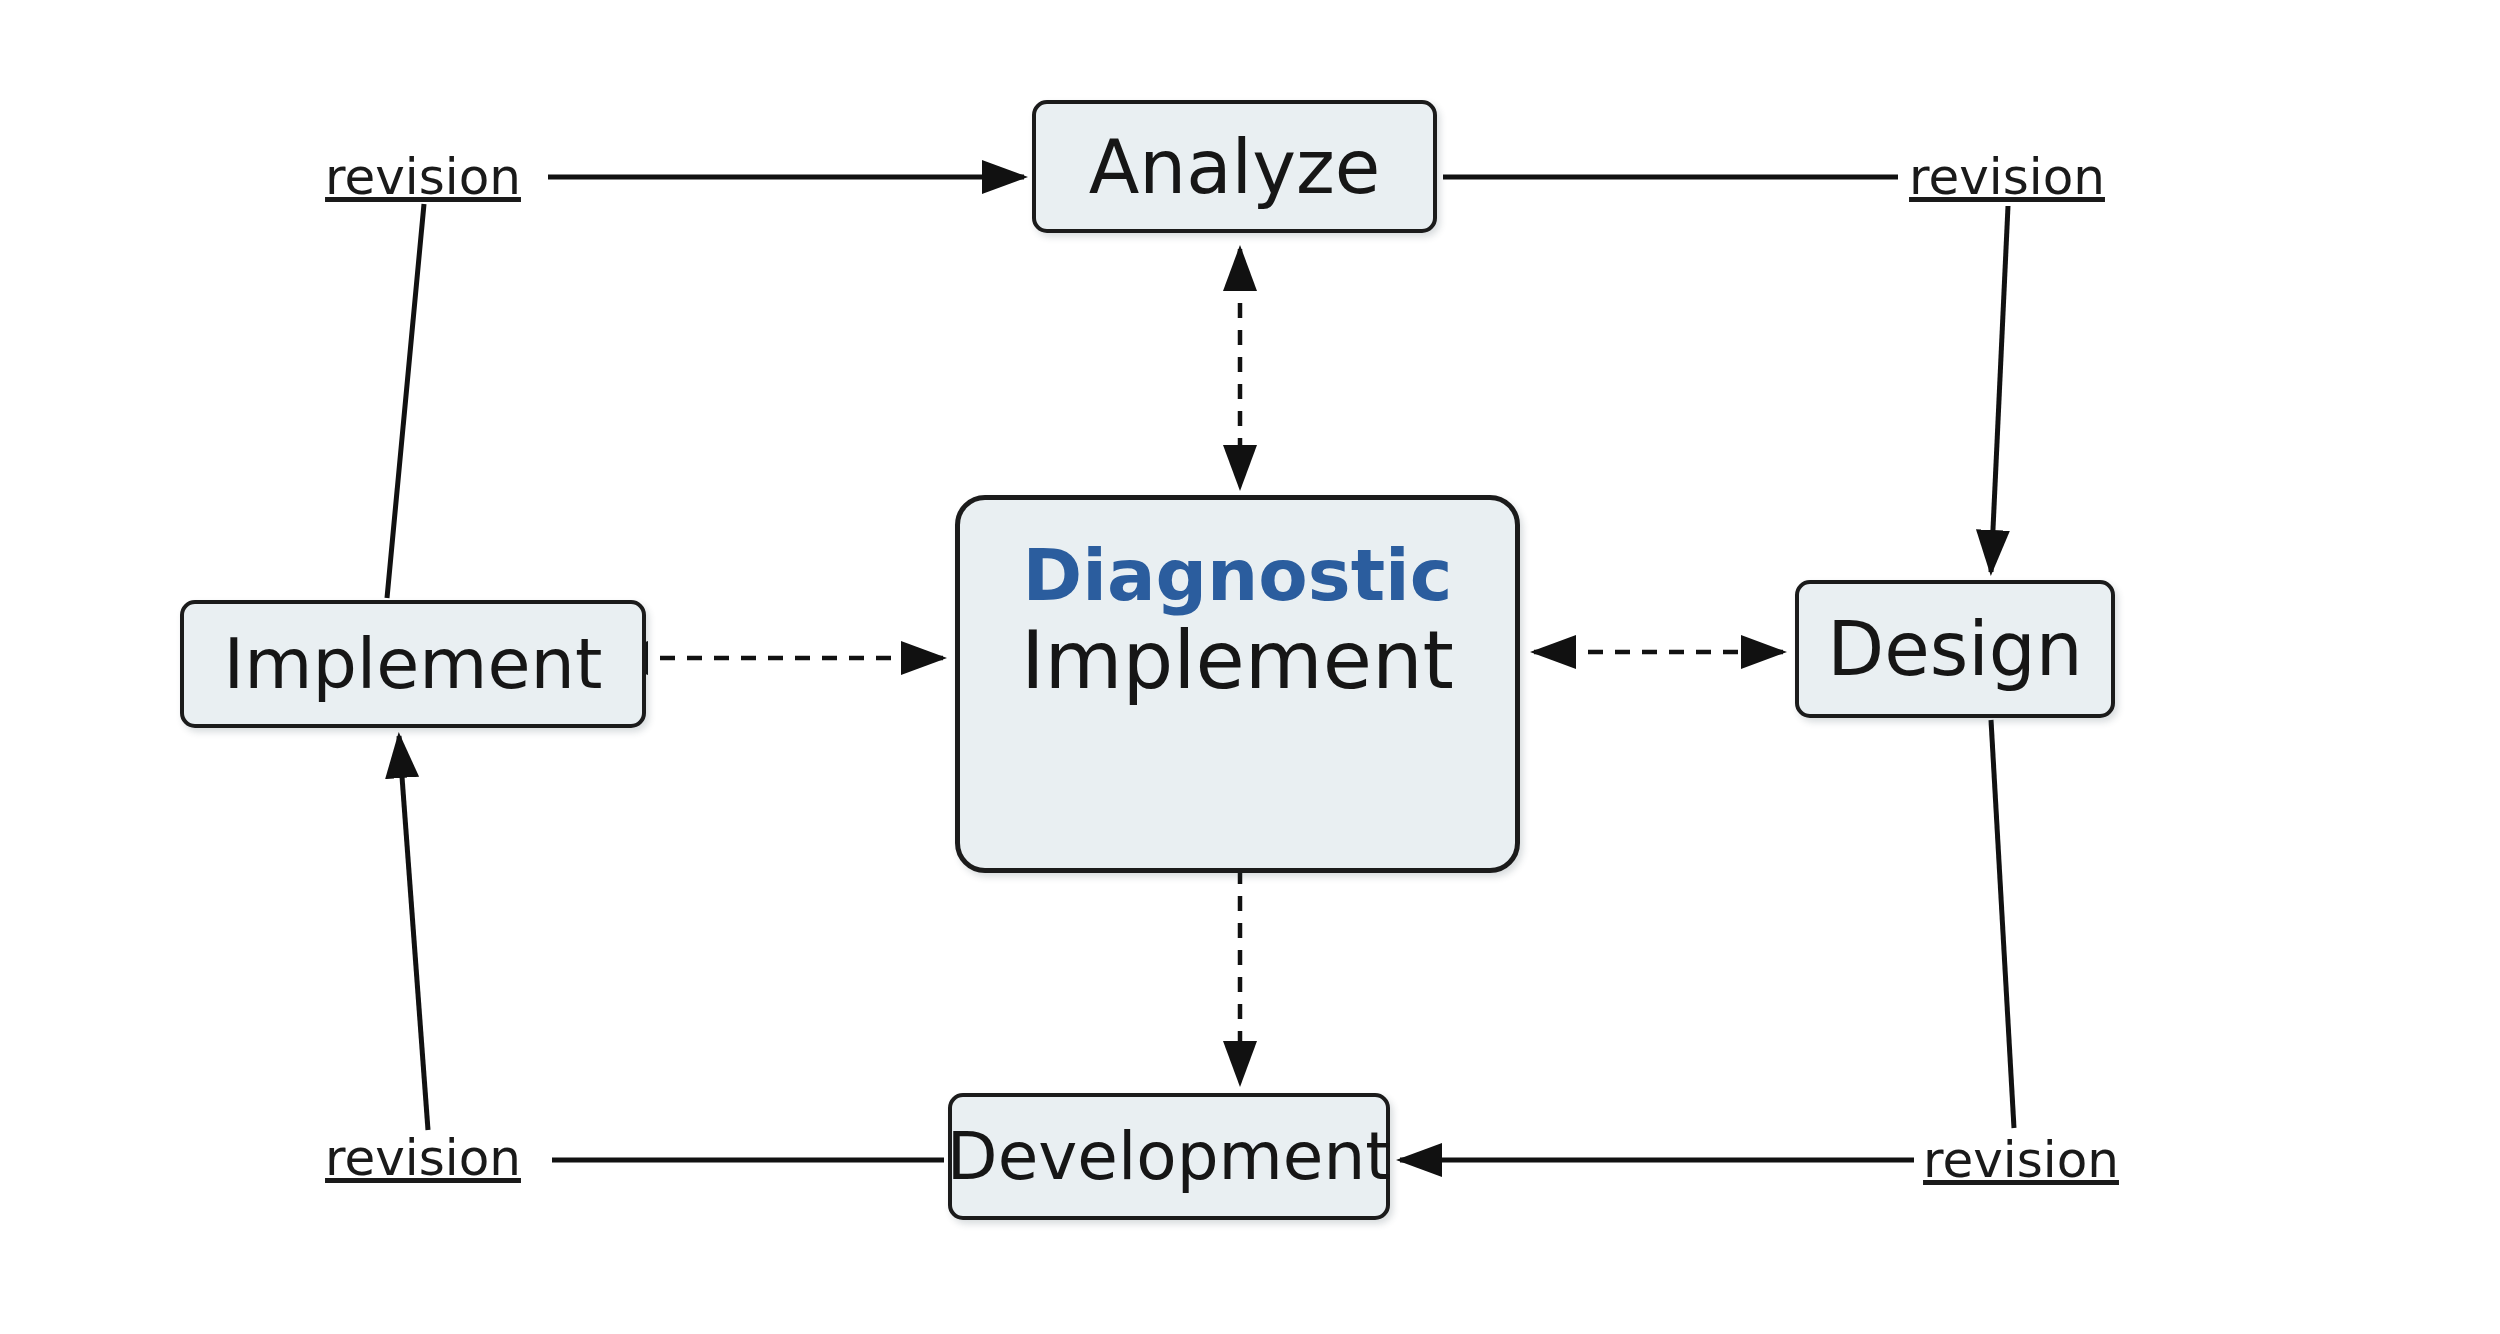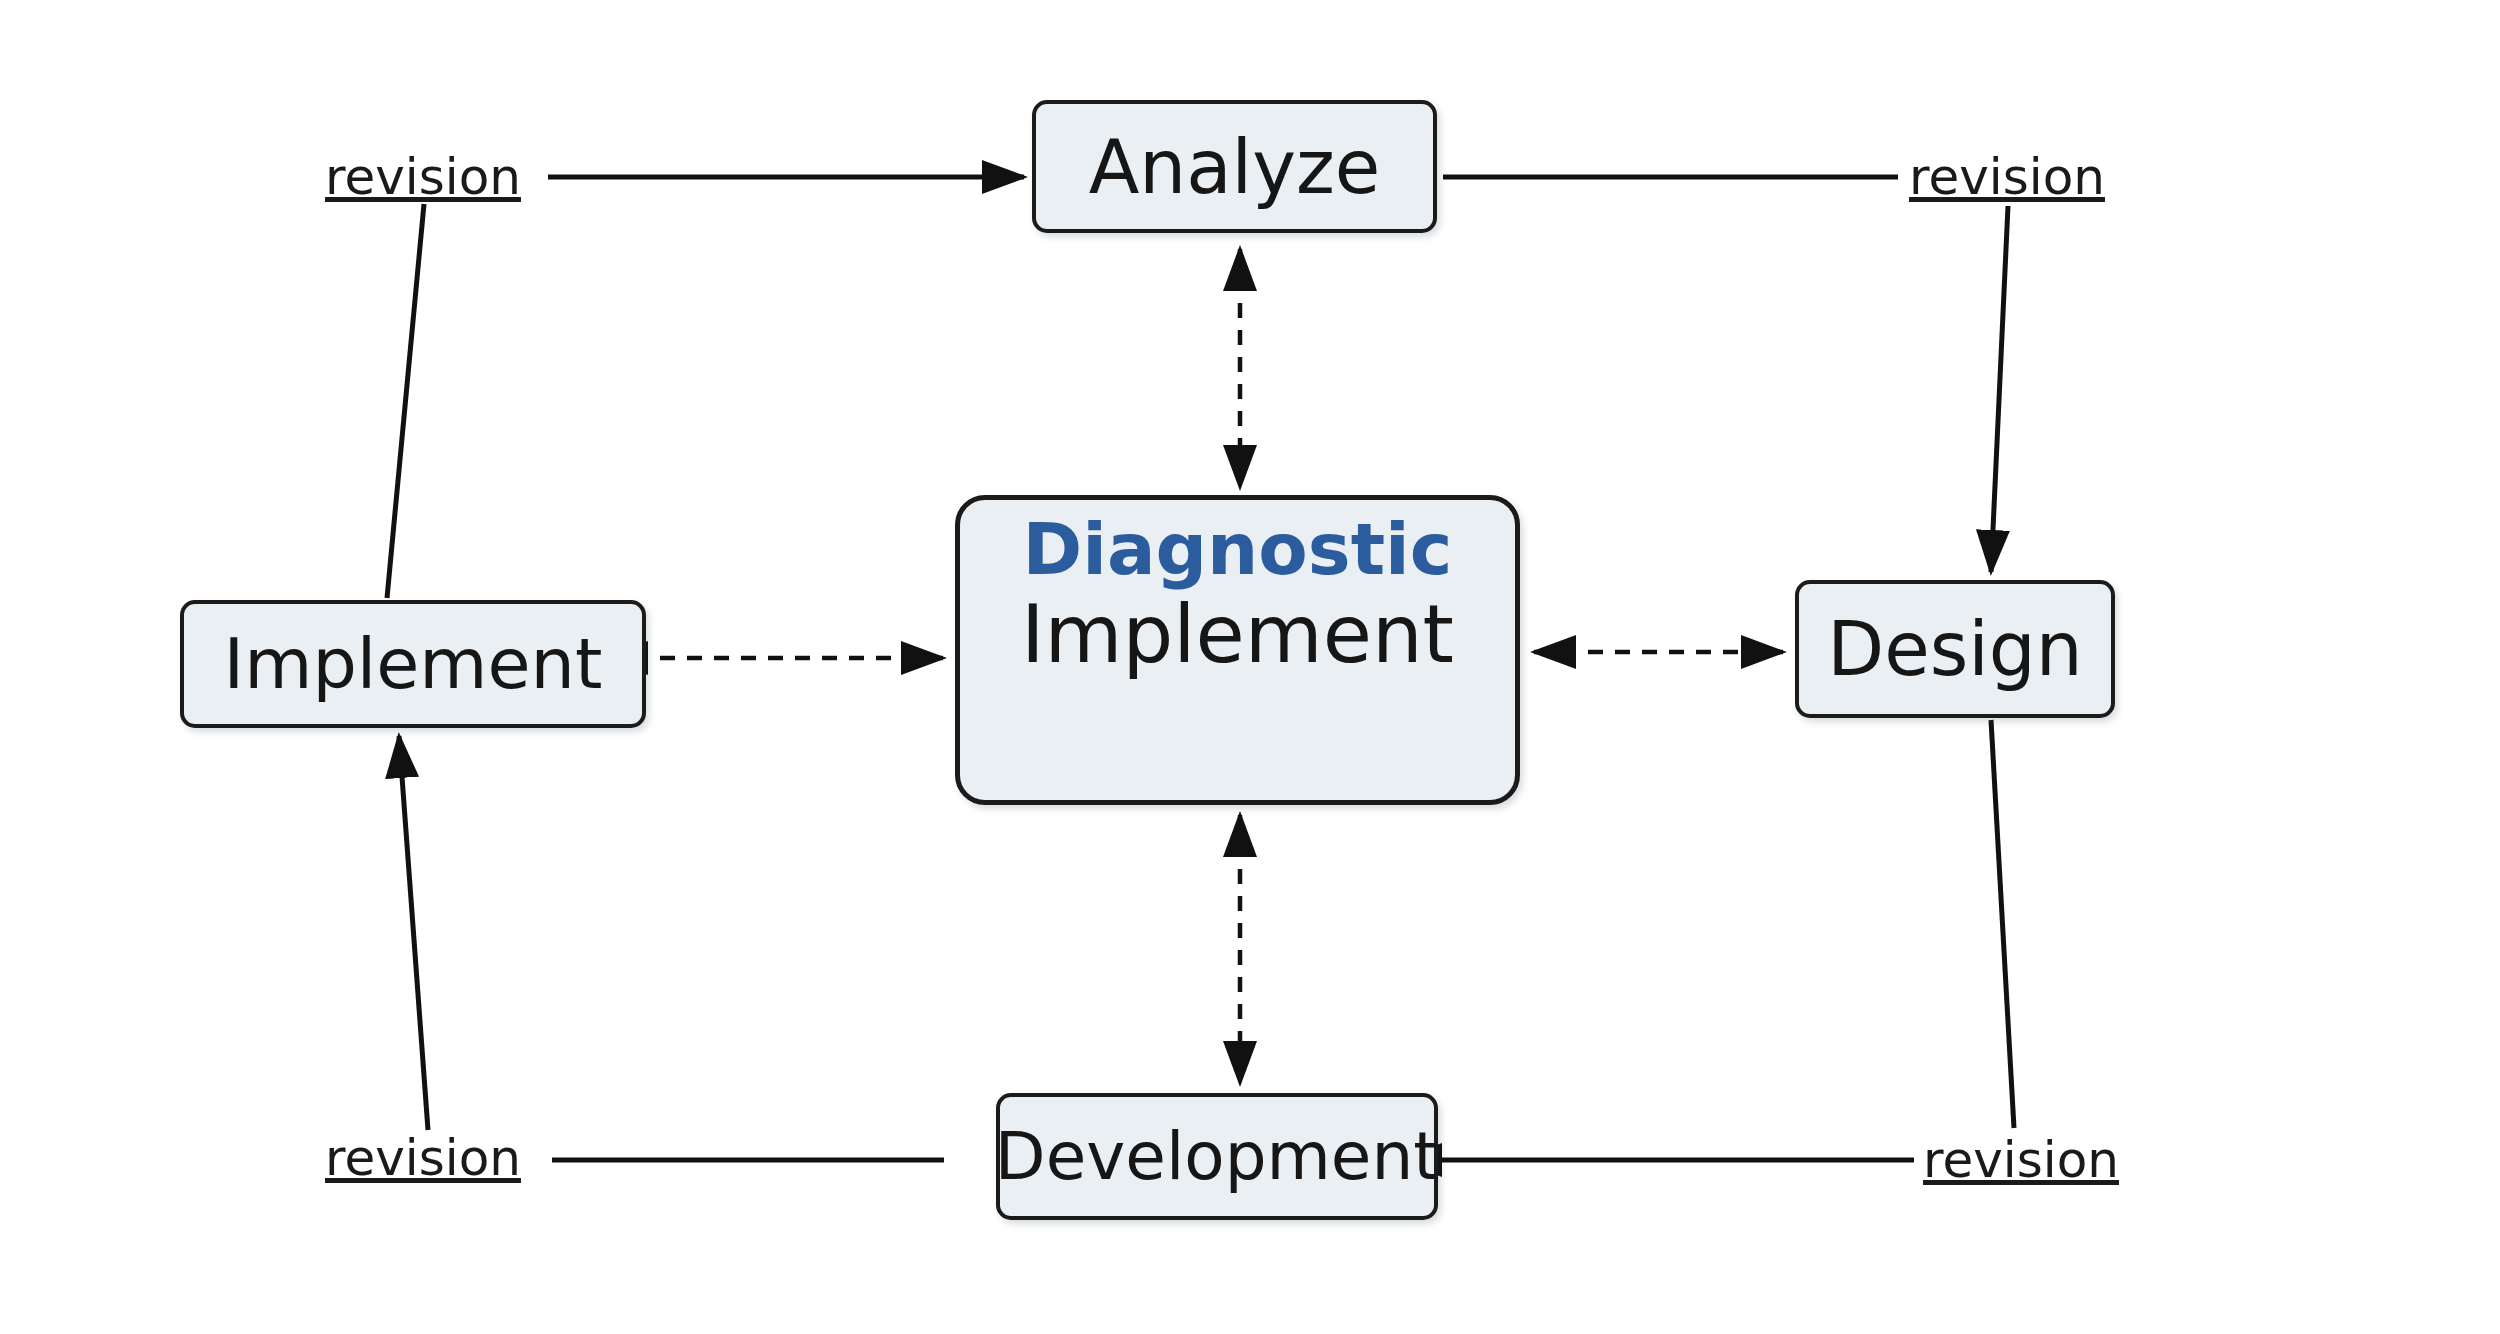--- a/index.html
+++ b/index.html
@@ -30,28 +30,28 @@
     display: flex;
     align-items: center;
     justify-content: center;
     color: #161616;
     box-shadow: 3px 4px 7px rgba(40,60,70,0.18);
     white-space: nowrap;
   }
   #node-analyze     { left: 1032px; top: 100px;  width: 405px; height: 133px; font-size: 74px; }
   #node-implement   { left: 180px;  top: 600px;  width: 466px; height: 128px; font-size: 70px; }
   #node-design      { left: 1795px; top: 580px;  width: 320px; height: 138px; font-size: 74px; }
-  #node-development { left: 948px;  top: 1093px; width: 442px; height: 127px; font-size: 66px; margin-left: 48px; }
+  #node-development { left: 948px;  top: 1093px; width: 442px; height: 127px; font-size: 66px; }
   #node-evaluation {
-    left: 955px; top: 495px; width: 565px; height: 310px;
+    left: 955px; top: 495px; width: 565px; height: 378px;
     border-radius: 30px;
     border-width: 5px;
     flex-direction: column;
     justify-content: flex-start;
-    padding-top: 10px;
+    padding-top: 36px;
   }
   #node-evaluation .line1 {
     font-weight: bold;
     font-size: 72px;
     color: var(--accent-blue, #2b5d9e);
     line-height: 1.1;
   }
   #node-evaluation .line2 {
     font-size: 80px;
     color: #161616;

